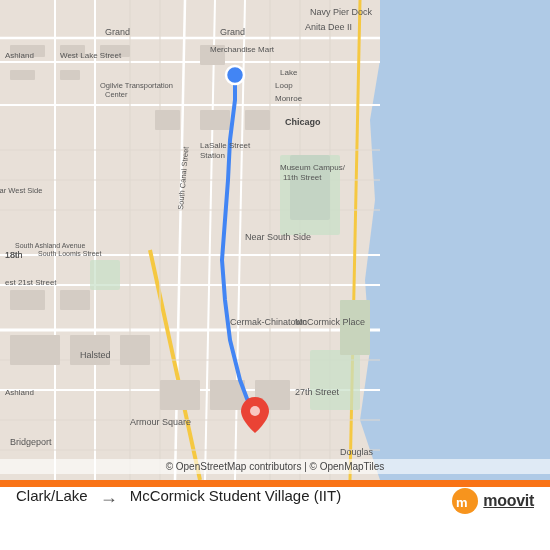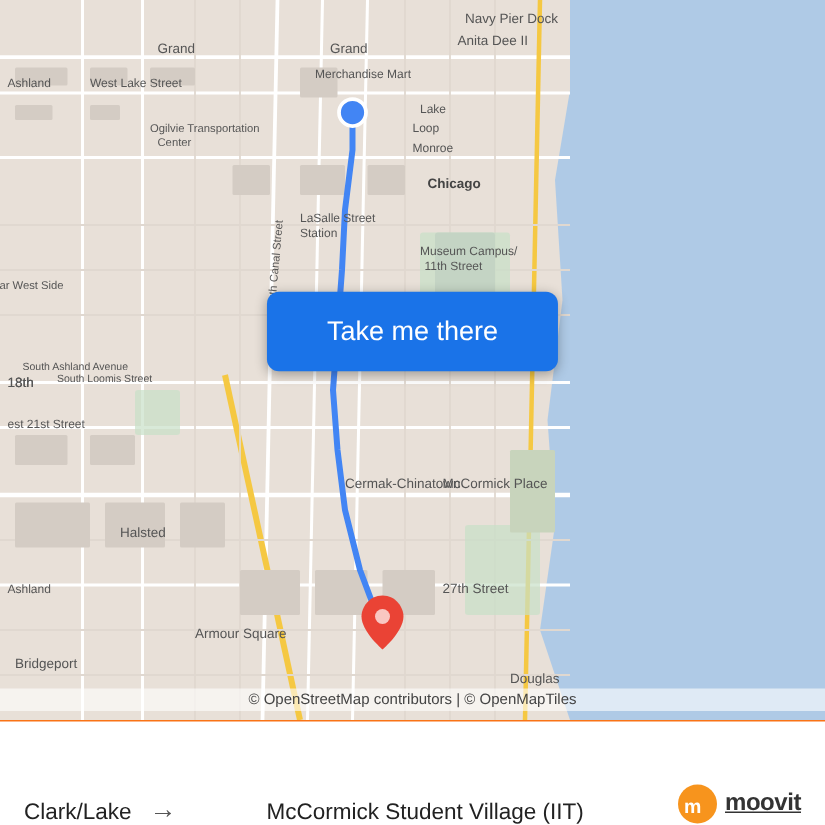--- a/index.html
+++ b/index.html
@@ -55,23 +55,23 @@
       background: rgba(255,255,255,0.6);
       padding: 2px 0;
     }
 
     
     #bottom-bar {
       width: 550px;
       height: 70px;
       background: white;
       display: flex;
-      align-items: flex-end;
+      align-items: flex-start;
       padding: 0 16px;
-      border-top: 1px solid #f97316;
+      border-top: 7px solid #f97316;
       gap: 0;
     }
 
     #origin-label {
       font-size: 15px;
       font-weight: 500;
       color: #222;
       flex-shrink: 0;
     }
 
@@ -80,21 +80,20 @@
       color: #555;
       font-size: 18px;
       flex-shrink: 0;
     }
 
     #destination-label {
       font-size: 15px;
       font-weight: 500;
       color: #222;
       flex: 1;
-      margin-left: 48px;
     }
 
     #moovit-logo {
       display: flex;
       align-items: center;
       gap: 4px;
       flex-shrink: 0;
       margin-left: auto;
     }
 
@@ -236,21 +235,20 @@
     <circle cx="235" cy="75" r="9" fill="#4285f4" stroke="white" stroke-width="2.5"></circle>
 
     <g transform="translate(255,415)">
       <ellipse cx="0" cy="4" rx="7" ry="4" fill="rgba(0,0,0,0.2)"></ellipse>
       <path d="M0,-18 C-9,-18 -14,-10 -14,-4 C-14,6 0,18 0,18 C0,18 14,6 14,-4 C14,-10 9,-18 0,-18 Z" fill="#ea4335"></path>
       <circle cx="0" cy="-4" r="5" fill="white" opacity="0.7"></circle>
     </g>
   </svg>
 
   
-  <button id="take-me-there-btn">Take me there</button>
 
   
   <div id="attribution">© OpenStreetMap contributors | © OpenMapTiles</div>
 </div>
 
 <div id="bottom-bar">
   <span id="origin-label">Clark/Lake</span>
 
   <span id="arrow-icon">→</span>
 

